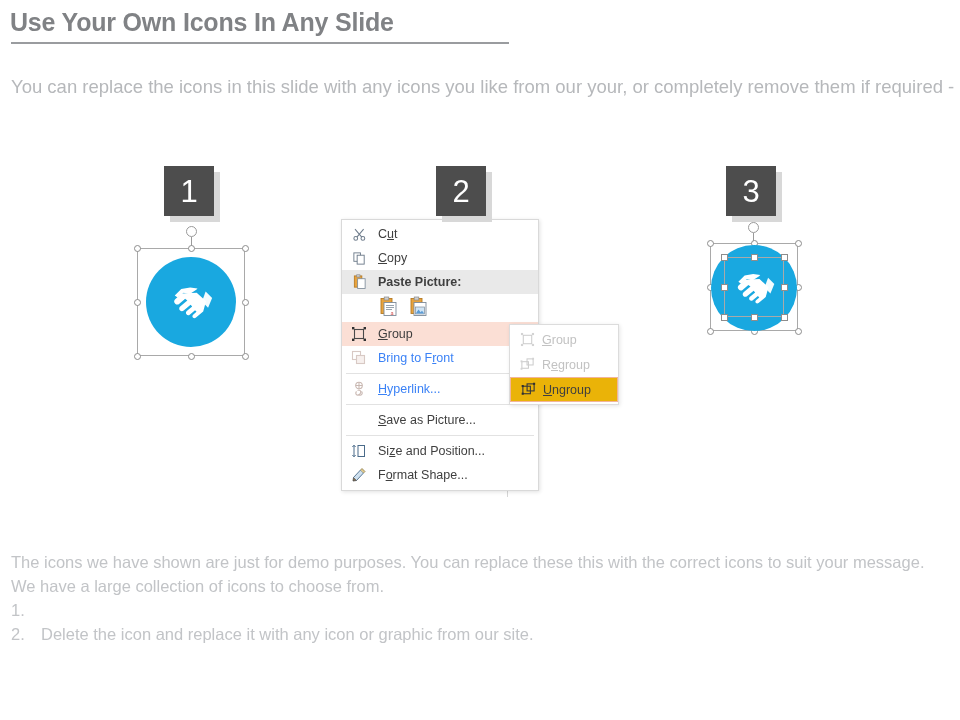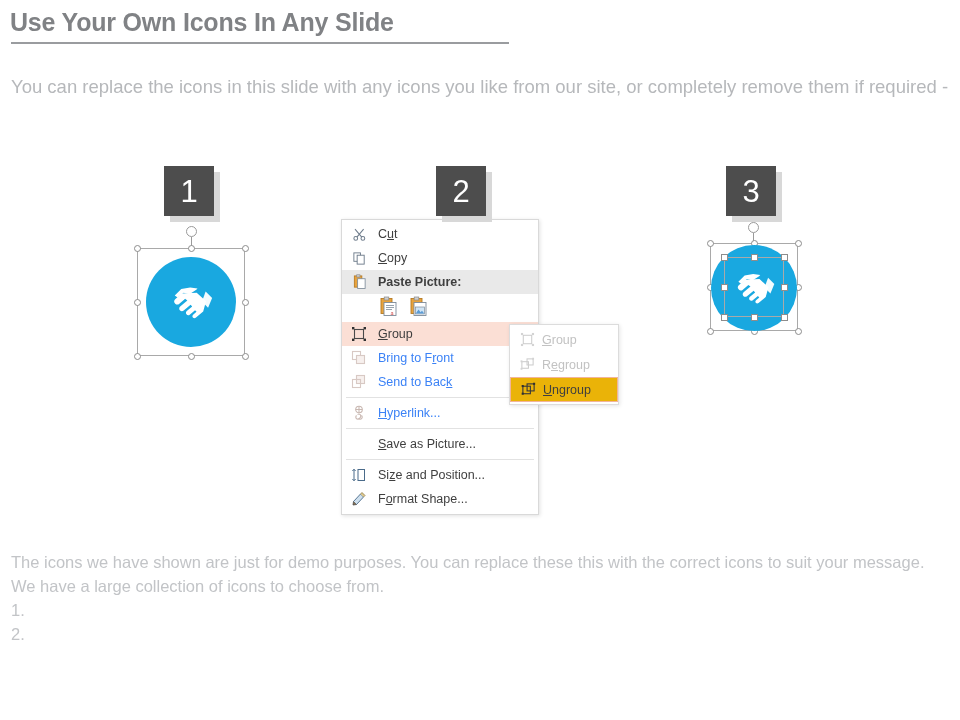--- a/index.html
+++ b/index.html
@@ -251,21 +251,21 @@
     color: #c2c4c7;
   }
   .list-row { display: flex; }
   .list-num { width: 30px; flex: none; }
 </style>
 </head>
 <body>
 
 <div id="slide-title">Use Your Own Icons In Any Slide</div>
 <div id="title-underline"></div>
-<div id="slide-subtitle">You can replace the icons in this slide with any icons you like from our site, or completely remove them if required -</div>
+<div id="slide-subtitle">You can replace the icons in this slide with any icons you like from our your, or completely remove them if required -</div>
 
 <div class="step-col" id="step-col-1">
   <div class="badge-wrap" style="left:44px;">
     <div class="badge-shadow"></div>
     <div class="badge">1</div>
   </div>
 
   <div class="rot-knob" style="left:66px; top:66px;"></div>
   <div class="rot-stem" style="left:71px; top:77px; height:11px;"></div>
 
@@ -382,32 +382,20 @@
           <g fill="none" stroke="#d8c9c4" stroke-width="1.1">
         <rect x="1.5" y="1.5" width="8" height="8"></rect>
             <rect x="5.5" y="5.5" width="8" height="8" fill="#f7f0ee"></rect>
           </g>
         </svg>
     </span>
     <span>Bring to F<span class="u">r</span>ont</span>
     <span class="menu-arrow dim"></span>
   </div>
 
-  <div class="menu-item disabled">
-    <span class="menu-ico">
-      <svg width="16" height="16" viewBox="0 0 16 16">
-          <g fill="none" stroke="#d8c9c4" stroke-width="1.1">
-        <rect x="5.5" y="1.5" width="8" height="8" fill="#f7f0ee"></rect>
-            <rect x="1.5" y="5.5" width="8" height="8"></rect>
-          </g>
-        </svg>
-    </span>
-    <span>Send to Bac<span class="u">k</span></span>
-    <span class="menu-arrow dim"></span>
-  </div>
 
   <div class="menu-sep"></div>
 
   <div class="menu-item disabled">
     <span class="menu-ico">
       <svg width="16" height="16" viewBox="0 0 16 16">
           <g fill="none" stroke="#c9b8b2" stroke-width="1.1">
         <circle cx="8" cy="4.5" r="3.3"></circle>
             <path d="M4.7 4.5h6.6M8 1.2v6.6"></path>
         <path d="M5.6 10.5a2 2 0 1 0 2.8 2.8l1-1a2 2 0 0 0-2.8-2.8"></path>
@@ -535,14 +523,15 @@
   <div class="handle-s" style="left:90.5px; top:153.5px;"></div>
 </div>
 
 <div id="footer-text">
   <div>The icons we have shown are just for demo purposes. You can replace these this with the correct icons to suit your message. We have a large collection of icons to choose from.</div>
   <div class="list-row">
     <span class="list-num">1.</span>
   </div>
   <div class="list-row">
     <span class="list-num">2.</span>
+    <span>Delete the icon and replace it with any icon or graphic from our site.</span>
   </div>
 </div>
 
 </body></html>

